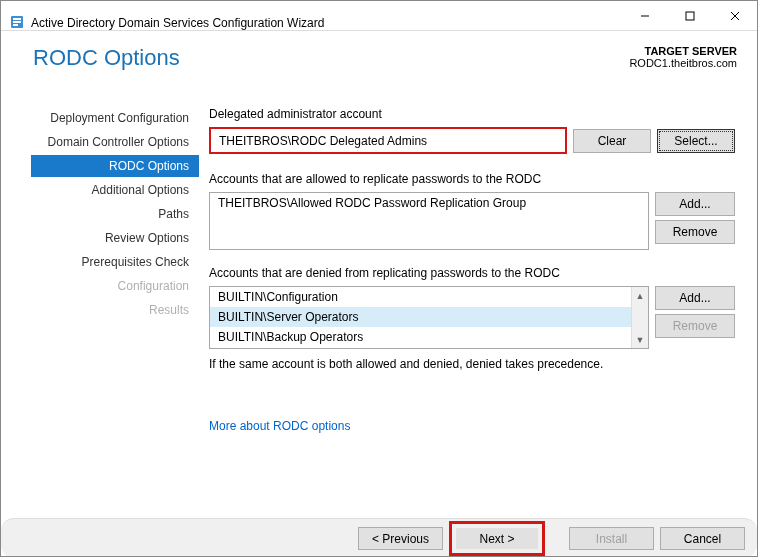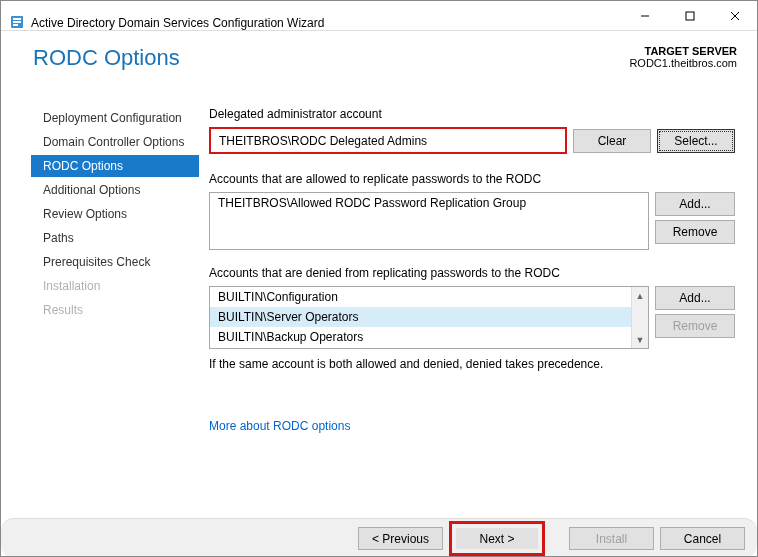--- a/index.html
+++ b/index.html
@@ -47,20 +47,21 @@
   }
   .target-block { text-align: right; font-size: 11px; }
   .target-block .label { font-weight: bold; }
   .body-row {
     display: flex;
     height: 421px;
   }
   .sidebar {
     width: 198px;
     padding: 10px 0 0 30px;
+    text-align: right;
   }
   .sidebar .navitem {
     padding: 4px 10px 4px 12px;
     font-size: 12px;
     color: #333;
     cursor: pointer;
     margin-bottom: 2px;
   }
   .sidebar .navitem.active {
     background: #1979ca;
@@ -171,24 +172,24 @@
   </div>
 </div>
 
 <div class="body-row">
 
   <div class="sidebar">
     <div class="navitem">Deployment Configuration</div>
     <div class="navitem">Domain Controller Options</div>
     <div class="navitem active">RODC Options</div>
     <div class="navitem">Additional Options</div>
+    <div class="navitem">Paths</div>
     <div class="navitem">Review Options</div>
-    <div class="navitem">Paths</div>
     <div class="navitem">Prerequisites Check</div>
-    <div class="navitem disabled">Installation</div>
+    <div class="navitem disabled">Configuration</div>
     <div class="navitem disabled">Results</div>
   </div>
 
   <div class="main">
     <div class="section-label">Delegated administrator account</div>
     <div class="delegated-row">
       <div class="delegated-field">THEITBROS\RODC Delegated Admins</div>
       <button class="btn wide">Clear</button>
       <button class="btn select">Select...</button>
     </div>

